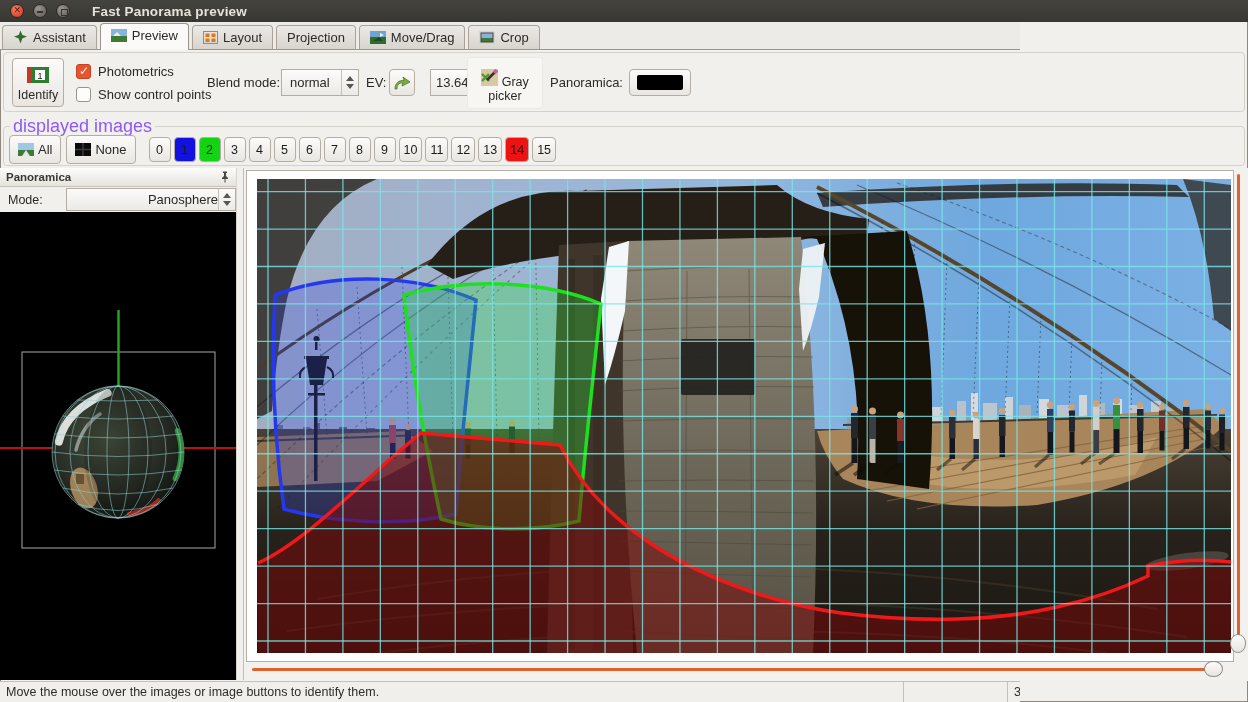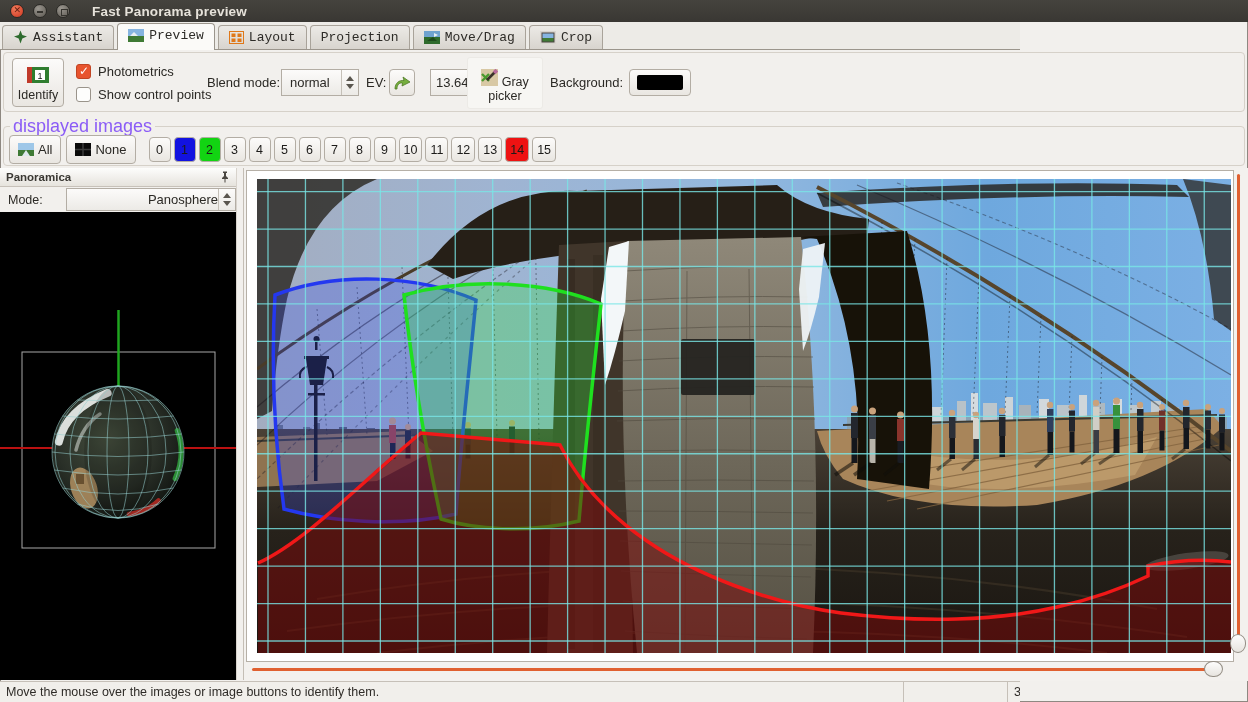--- a/index.html
+++ b/index.html
@@ -15,21 +15,21 @@
   .tb-close { background:radial-gradient(circle at 35% 30%, #f07a5a,#da4b32 70%); margin-left:10px;}
   .tb-close:after { content:"✕"; position:absolute; left:2.5px; top:-0.5px; font-size:9px; color:#5e1c10; font-weight:bold;}
   .tb-min { background:radial-gradient(circle at 35% 30%, #9a968f,#6f6b64 70%); }
   .tb-min:after { content:""; position:absolute; left:3px; top:6px; width:6px; height:2px; background:#35332e;}
   .tb-max { background:radial-gradient(circle at 35% 30%, #9a968f,#6f6b64 70%); }
   .tb-max:after { content:""; position:absolute; left:3.5px; top:3.5px; width:5px; height:5px; border:1.5px solid #35332e;}
   .tb-title { color:#e6e2da; font-weight:bold; font-size:13.5px; margin-left:22px; letter-spacing:.2px;}
 
   
   .tabbar { position:absolute; left:0; top:22px; width:1020px; height:28px; background:#edebe7;
-            border-bottom:1px solid #9b958c; display:flex; align-items:flex-end; padding-left:2px;font-family:Liberation Mono, monospace;}
+            border-bottom:1px solid #9b958c; display:flex; align-items:flex-end; padding-left:2px;}
   .tab { display:flex; align-items:center; gap:5px; font-size:13px; color:#2d2b27;
          border:1px solid #a9a39a; border-bottom:none; border-radius:4px 4px 0 0;
          background:linear-gradient(#eceae6,#d8d4ce); padding:3px 10px 4px 10px; margin-right:3px; height:24px; }
   .tab.active { background:#fbfaf8; height:27px; border-color:#9b958c; position:relative; z-index:2;
                 margin-bottom:-1px; padding-bottom:6px;}
   .tab svg { display:block; }
 
   
   .toolbar { position:absolute; left:3px; top:52px; width:1242px; height:60px;
              border:1px solid #d6d1c9; border-radius:4px; background:#f2f0ed; }
@@ -193,21 +193,21 @@
     </div>
     <button class="graypicker">
       <svg width="17" height="17" viewBox="0 0 17 17">
           <rect width="17" height="17" fill="#d8c8a4"></rect>
           <path d="M1,5 L8,12 M8,5 L1,12" stroke="#4a9a2e" stroke-width="2.4"></path>
           <path d="M15,2 L6,11" stroke="#3a322a" stroke-width="2.6"></path>
           <rect x="12.5" y="0.5" width="4" height="4" fill="#b86a9a" transform="rotate(45 14.5 2.5)"></rect>
         </svg>
       <span>Gray picker</span>
     </button>
-    <span class="tlabel" style="left:546px; top:22px;">Background:</span>
+    <span class="tlabel" style="left:546px; top:22px;">Panoramica:</span>
     <button class="btn bgswatch-btn">
       <span class="bgswatch" style="background: rgb(0, 0, 0);"></span>
     </button>
   </div>
 
   <fieldset class="dimg">
     <legend>displayed images</legend>
     <div class="dimg-row">
       <button class="btn imgbtn">
         <svg width="16" height="13" viewBox="0 0 16 13">

